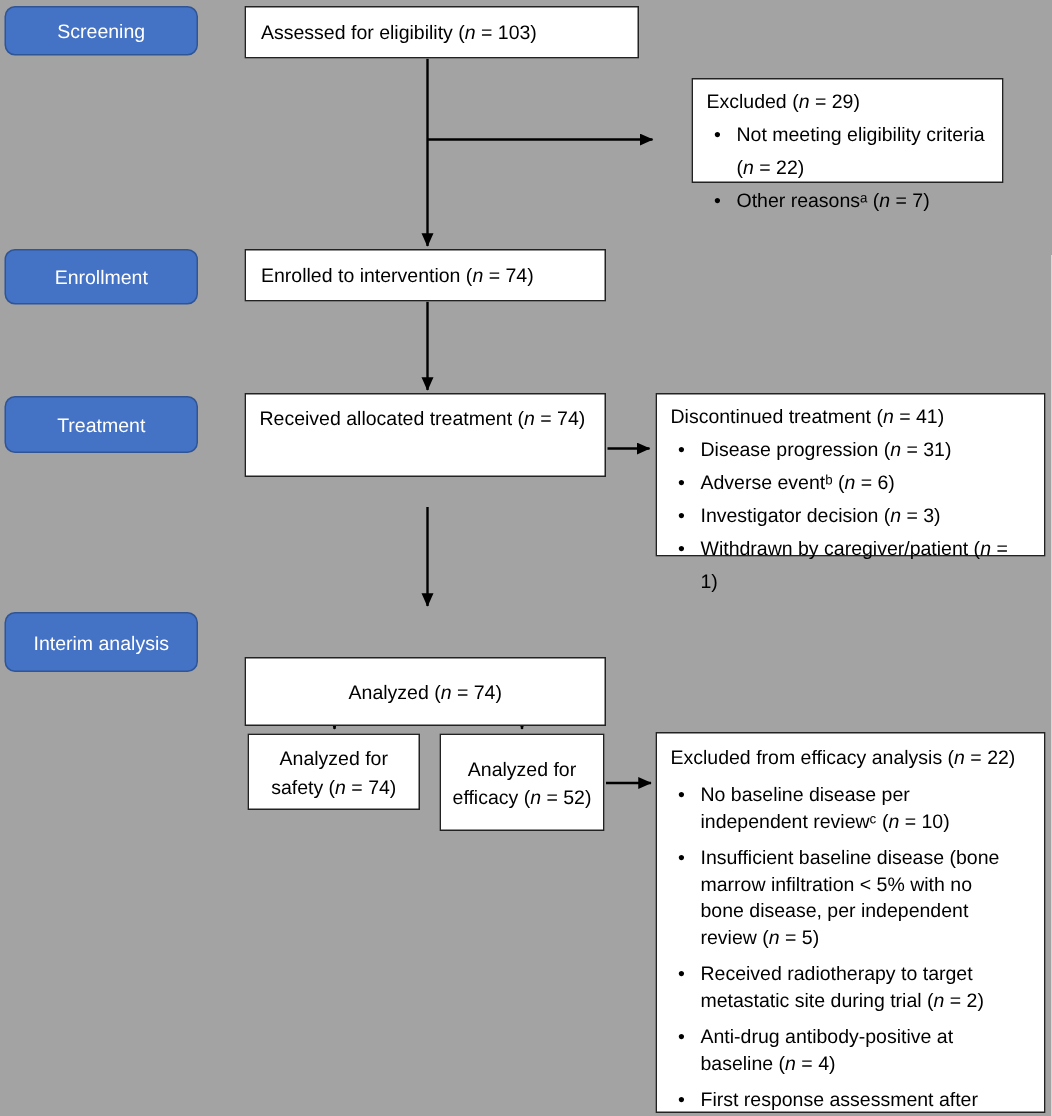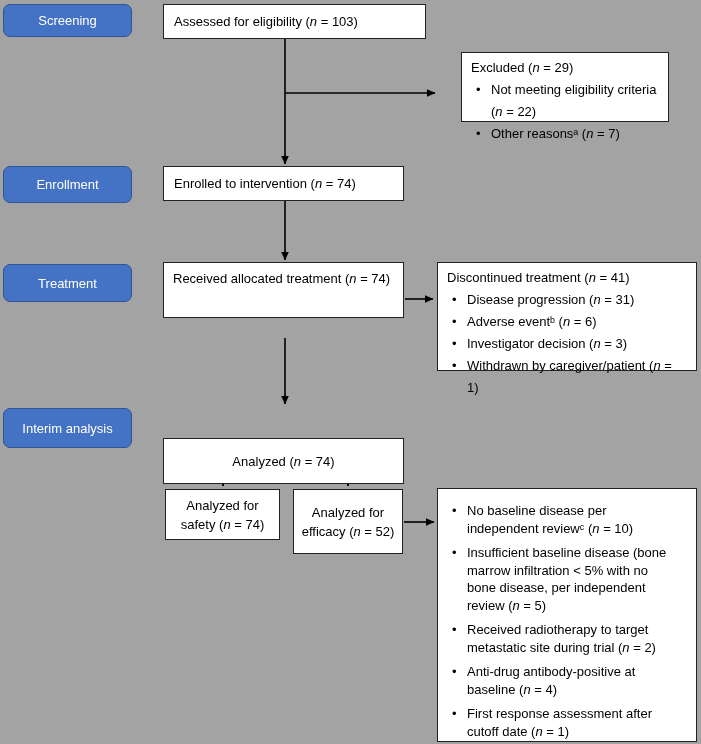--- a/index.html
+++ b/index.html
@@ -140,20 +140,21 @@
 
   <div class="box twoline" style="left:165px; top:489px; width:115px; height:51px;">
     <span>Analyzed for safety (<i>n</i> = 74)</span>
   </div>
 
   <div class="box twoline" style="left:293px; top:489px; width:110px; height:65px;">
     <span>Analyzed for efficacy (<i>n</i> = 52)</span>
   </div>
 
   <div class="box list wrapped" style="left:437px; top:488px; width:260px; height:254px;">
+    <div class="title">Excluded from efficacy analysis (<i>n</i> = 22)</div>
     <ul>
       <li>No baseline disease per independent reviewᶜ (<i>n</i> = 10)</li>
       <li>Insufficient baseline disease (bone marrow infiltration &lt; 5% with no bone disease, per independent review (<i>n</i> = 5)</li>
       <li>Received radiotherapy to target metastatic site during trial (<i>n</i> = 2)</li>
       <li>Anti-drug antibody-positive at baseline (<i>n</i> = 4)</li>
       <li>First response assessment after cutoff date (<i>n</i> = 1)</li>
     </ul>
   </div>
 
 </div>

